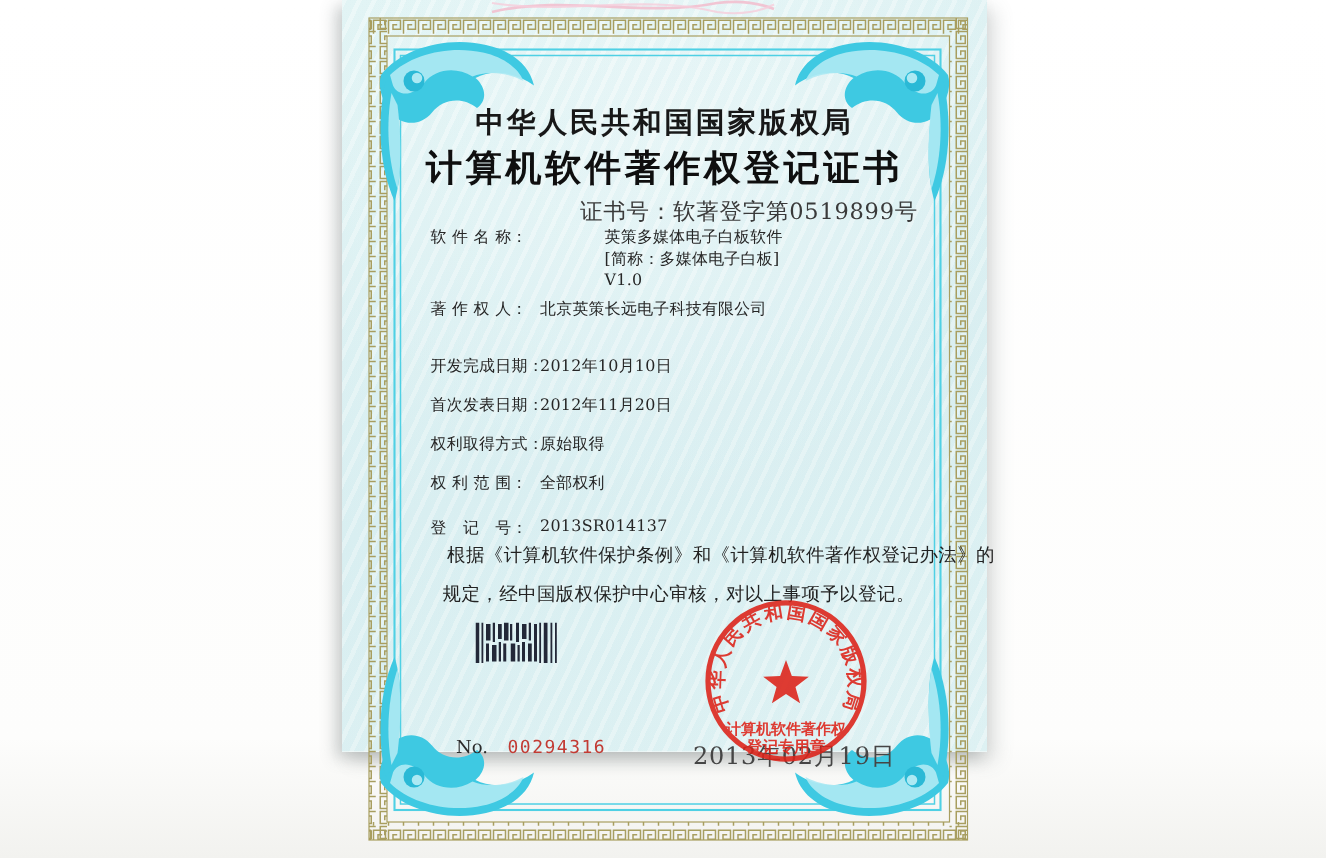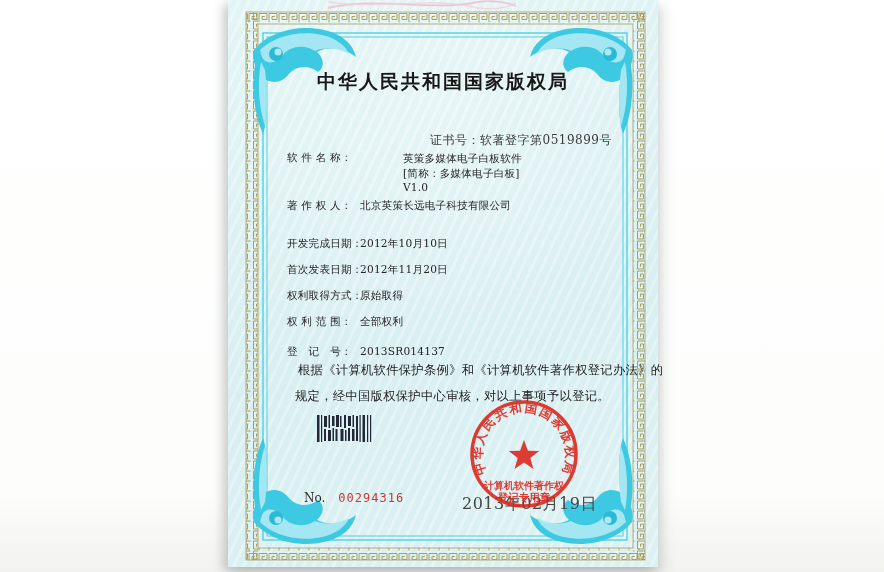--- a/index.html
+++ b/index.html
@@ -7,38 +7,38 @@
   body {
     background:#ffffff;
     font-family:"DejaVu Serif","Liberation Serif",serif;
     overflow:hidden;
   }
   .stage {
     position:relative; width:884px; height:572px;
     background:linear-gradient(180deg,#ffffff 0%,#fdfdfc 86%,#f2f2ef 100%);
   }
   .certificate {
-    position:absolute; left:228px; top:0; width:430px; height:567px;
+    position:absolute; left:228px; top:0; width:430px; height:501px;
     background:linear-gradient(160deg,#e6f6f6 0%,#ddf0f2 55%,#e2f3f4 100%);
     box-shadow:-5px 4px 10px rgba(90,100,100,.30), 5px 6px 12px rgba(90,100,100,.20);
   }
   .certificate::after { 
     content:""; position:absolute; inset:0; pointer-events:none;
     background:
       repeating-linear-gradient(115deg, rgba(255,255,255,.20) 0 3px, rgba(180,225,232,.10) 3px 9px),
       radial-gradient(circle at 50% 18%, rgba(255,255,255,.35), rgba(255,255,255,0) 55%);
   }
   .deco { position:absolute; left:0; top:0; z-index:1; }
   .txt { position:absolute; z-index:2; color:#262626; white-space:nowrap; }
 
   .issuer { top:69px; left:0; right:0; text-align:center;
     font-size:19px; font-weight:bold; letter-spacing:2px; color:#181818; }
   .title  { top:96px; left:0; right:0; text-align:center;
     font-size:24px; font-weight:bold; letter-spacing:2.5px; color:#0f0f0f; }
-  .certno { top:132px; right:46px; font-size:12px; color:#3a3a3a; letter-spacing:.5px; }
+  .certno { top:132px; right:46px; font-size:15px; color:#3a3a3a; letter-spacing:.5px; }
 
   .frow  { font-size:10.6px; letter-spacing:.2px; }
   .frow .lab { display:inline-block; }
   .frow .val { position:absolute; left:73px; top:0; white-space:nowrap; }
   .nameblock div { line-height:14.5px;margin-left:43px; }
 
   .statement { font-size:12.3px; color:#222; letter-spacing:.3px; }
 
   .serial { top:491px; left:76px; font-size:12px; color:#2b2b2b; }
   .serial .digits { color:#c23b34; font-family:"DejaVu Sans Mono","Liberation Mono",monospace;
@@ -95,20 +95,21 @@
         <rect x="39" y="37" width="356" height="499" fill="none" stroke="#4fd0e4" stroke-width="1"></rect>
       </g>
 
       <use href="#flourish" transform="translate(26,24)"></use>
       <use href="#flourish" transform="translate(404,24) scale(-1,1)"></use>
       <use href="#flourish" transform="translate(26,548) scale(1,-1)"></use>
       <use href="#flourish" transform="translate(404,548) scale(-1,-1)"></use>
     </svg>
 
     <div class="txt issuer">中华人民共和国国家版权局</div>
+    <div class="txt title">计算机软件著作权登记证书</div>
     <div class="txt certno">
       <span>证书号：</span><span>软著登字第0519899号</span>
     </div>
 
     <div class="txt frow" style="top:151px;left:59px;">
       <span class="lab">软 件 名 称：</span>
       <span class="val nameblock">
         <div>英策多媒体电子白板软件</div>
         <div>[简称：多媒体电子白板]</div>
         <div>V1.0</div>

